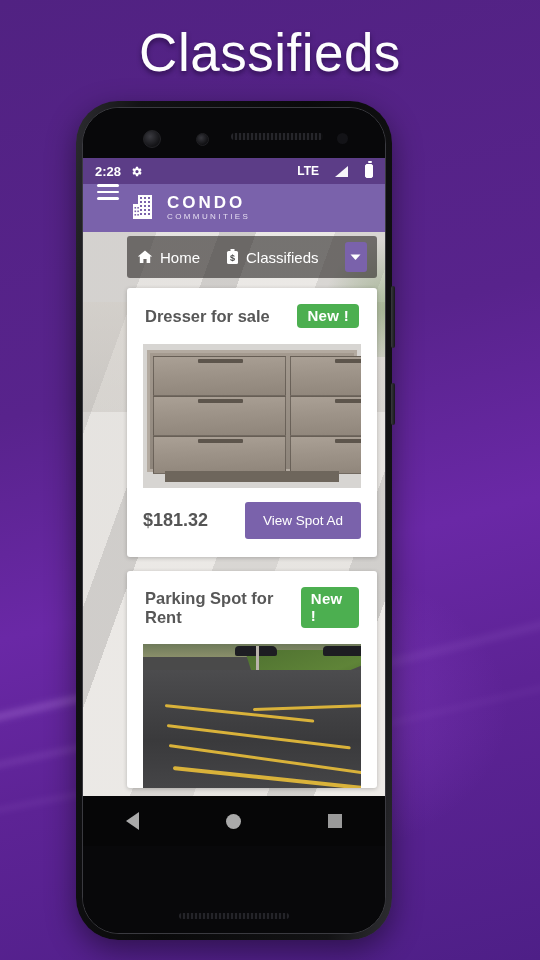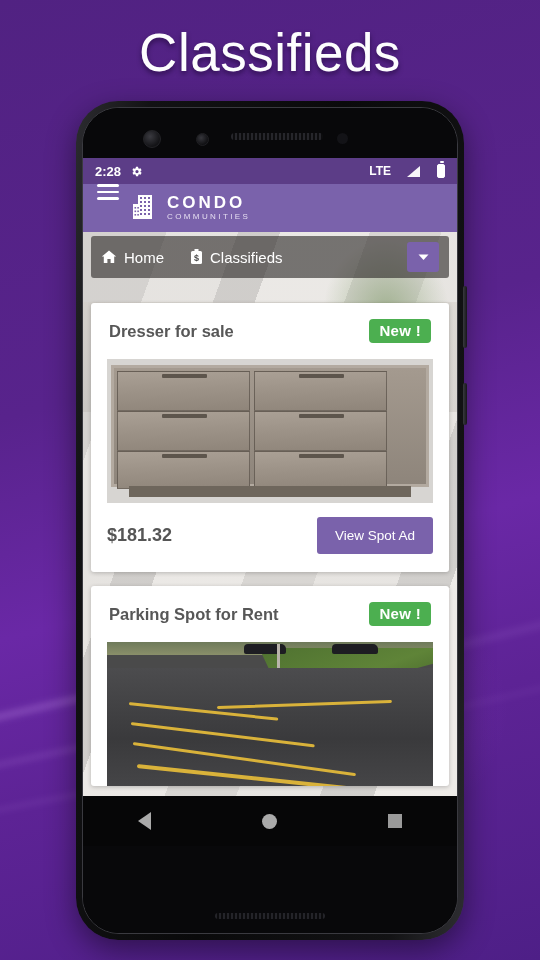--- a/index.html
+++ b/index.html
@@ -27,21 +27,21 @@
 
   
   .promo-title{
     position:absolute; top:22px; left:0; width:540px; text-align:center;
     font-size:53px; font-weight:400; color:#fdfdfe; letter-spacing:.5px;
     text-shadow:0 3px 5px rgba(20,0,40,.55);
   }
 
   
   .phone{
-    position:absolute; left:76px; top:101px; width:388px; height:839px;
+    position:absolute; left:76px; top:101px; width:316px; height:839px;
     border-radius:42px;
     background:linear-gradient(100deg,#2c2c30 0%,#121214 14%,#0a0a0b 50%,#131315 86%,#2e2e32 100%);
     box-shadow:0 10px 30px rgba(0,0,0,.45);
     padding:6px;
   }
   .phone-inner{
     width:100%; height:100%; border-radius:37px; background:#000;
     overflow:hidden; position:relative;
     border:1px solid #3a3a40;
   }
@@ -80,21 +80,21 @@
 
   
   .appbar{ height:48px; background:#7a62ab; display:flex; padding:0 14px; gap:14px; }
   .hamb{ width:22px; display:flex; flex-direction:column; gap:4px; }
   .hamb span{ display:block; height:2.5px; background:#fff; border-radius:2px; }
   .logo{ display:flex; align-items:center; gap:8px; }
   .logo-txt .l1{ color:#fff; font-size:17px; font-weight:bold; letter-spacing:3px; line-height:1; }
   .logo-txt .l2{ color:#e5ddf1; font-size:8px; letter-spacing:2.4px; line-height:1.5; }
 
   
-  .content{ position:absolute; top:74px; left:0; right:0; bottom:0; overflow:hidden; }
+  .content{ position:absolute; top:74px; left:0; right:0; bottom:0; overflow:hidden;padding-left:36px; }
   .bgphoto{
     position:absolute; inset:0;
     background:
       linear-gradient(rgba(248,246,244,.62),rgba(248,246,244,.62)),
       linear-gradient(110deg,#9a9793 0 14%,#c8c5c0 14% 26%,#8e8b87 26% 33%,#d6d3ce 33% 48%,#a5a29d 48% 60%,#cbc8c3 60% 74%,#92908c 74% 83%,#ddd9d4 83% 100%);
   }
   .bgplant{
     position:absolute; left:238px; top:5px; width:130px; height:120px;
     background:radial-gradient(ellipse at 50% 60%, rgba(120,150,95,.55), rgba(120,150,95,0) 68%);
   }
@@ -110,21 +110,21 @@
     display:flex; align-items:center; padding:0 10px; gap:26px;
   }
   .crumb{ display:flex; align-items:center; gap:7px; color:#fff; font-size:15px; }
   .crumb svg{ flex:none; }
   .crumb-drop{
     margin-left:auto; width:32px; height:30px; background:#7a62ab; border-radius:3px;
     display:flex; align-items:center; justify-content:center;
   }
 
   
-  .cards{ position:relative; padding:10px 8px 0 8px;margin-top:15px; }
+  .cards{ position:relative; padding:10px 8px 0 8px; }
   .card{ background:#fff; border-radius:3px; box-shadow:0 1px 4px rgba(0,0,0,.22); margin-bottom:14px; }
   .card-head{ display:flex; align-items:center; padding:16px 18px 10px 18px; }
   .card-title{ font-size:16.5px; font-weight:bold; color:#575757; }
   .badge{
     margin-left:auto; background:#4caf50; color:#fff; font-size:15px; font-weight:bold;
     padding:3px 10px 4px 10px; border-radius:4px; letter-spacing:.3px;
   }
   .card-media{ margin:6px 16px 0 16px; height:144px; overflow:hidden; position:relative; }
   .card-foot{ display:flex; align-items:center; padding:14px 16px 18px 16px; }
   .price{ font-size:18px; font-weight:bold; color:#555; }

